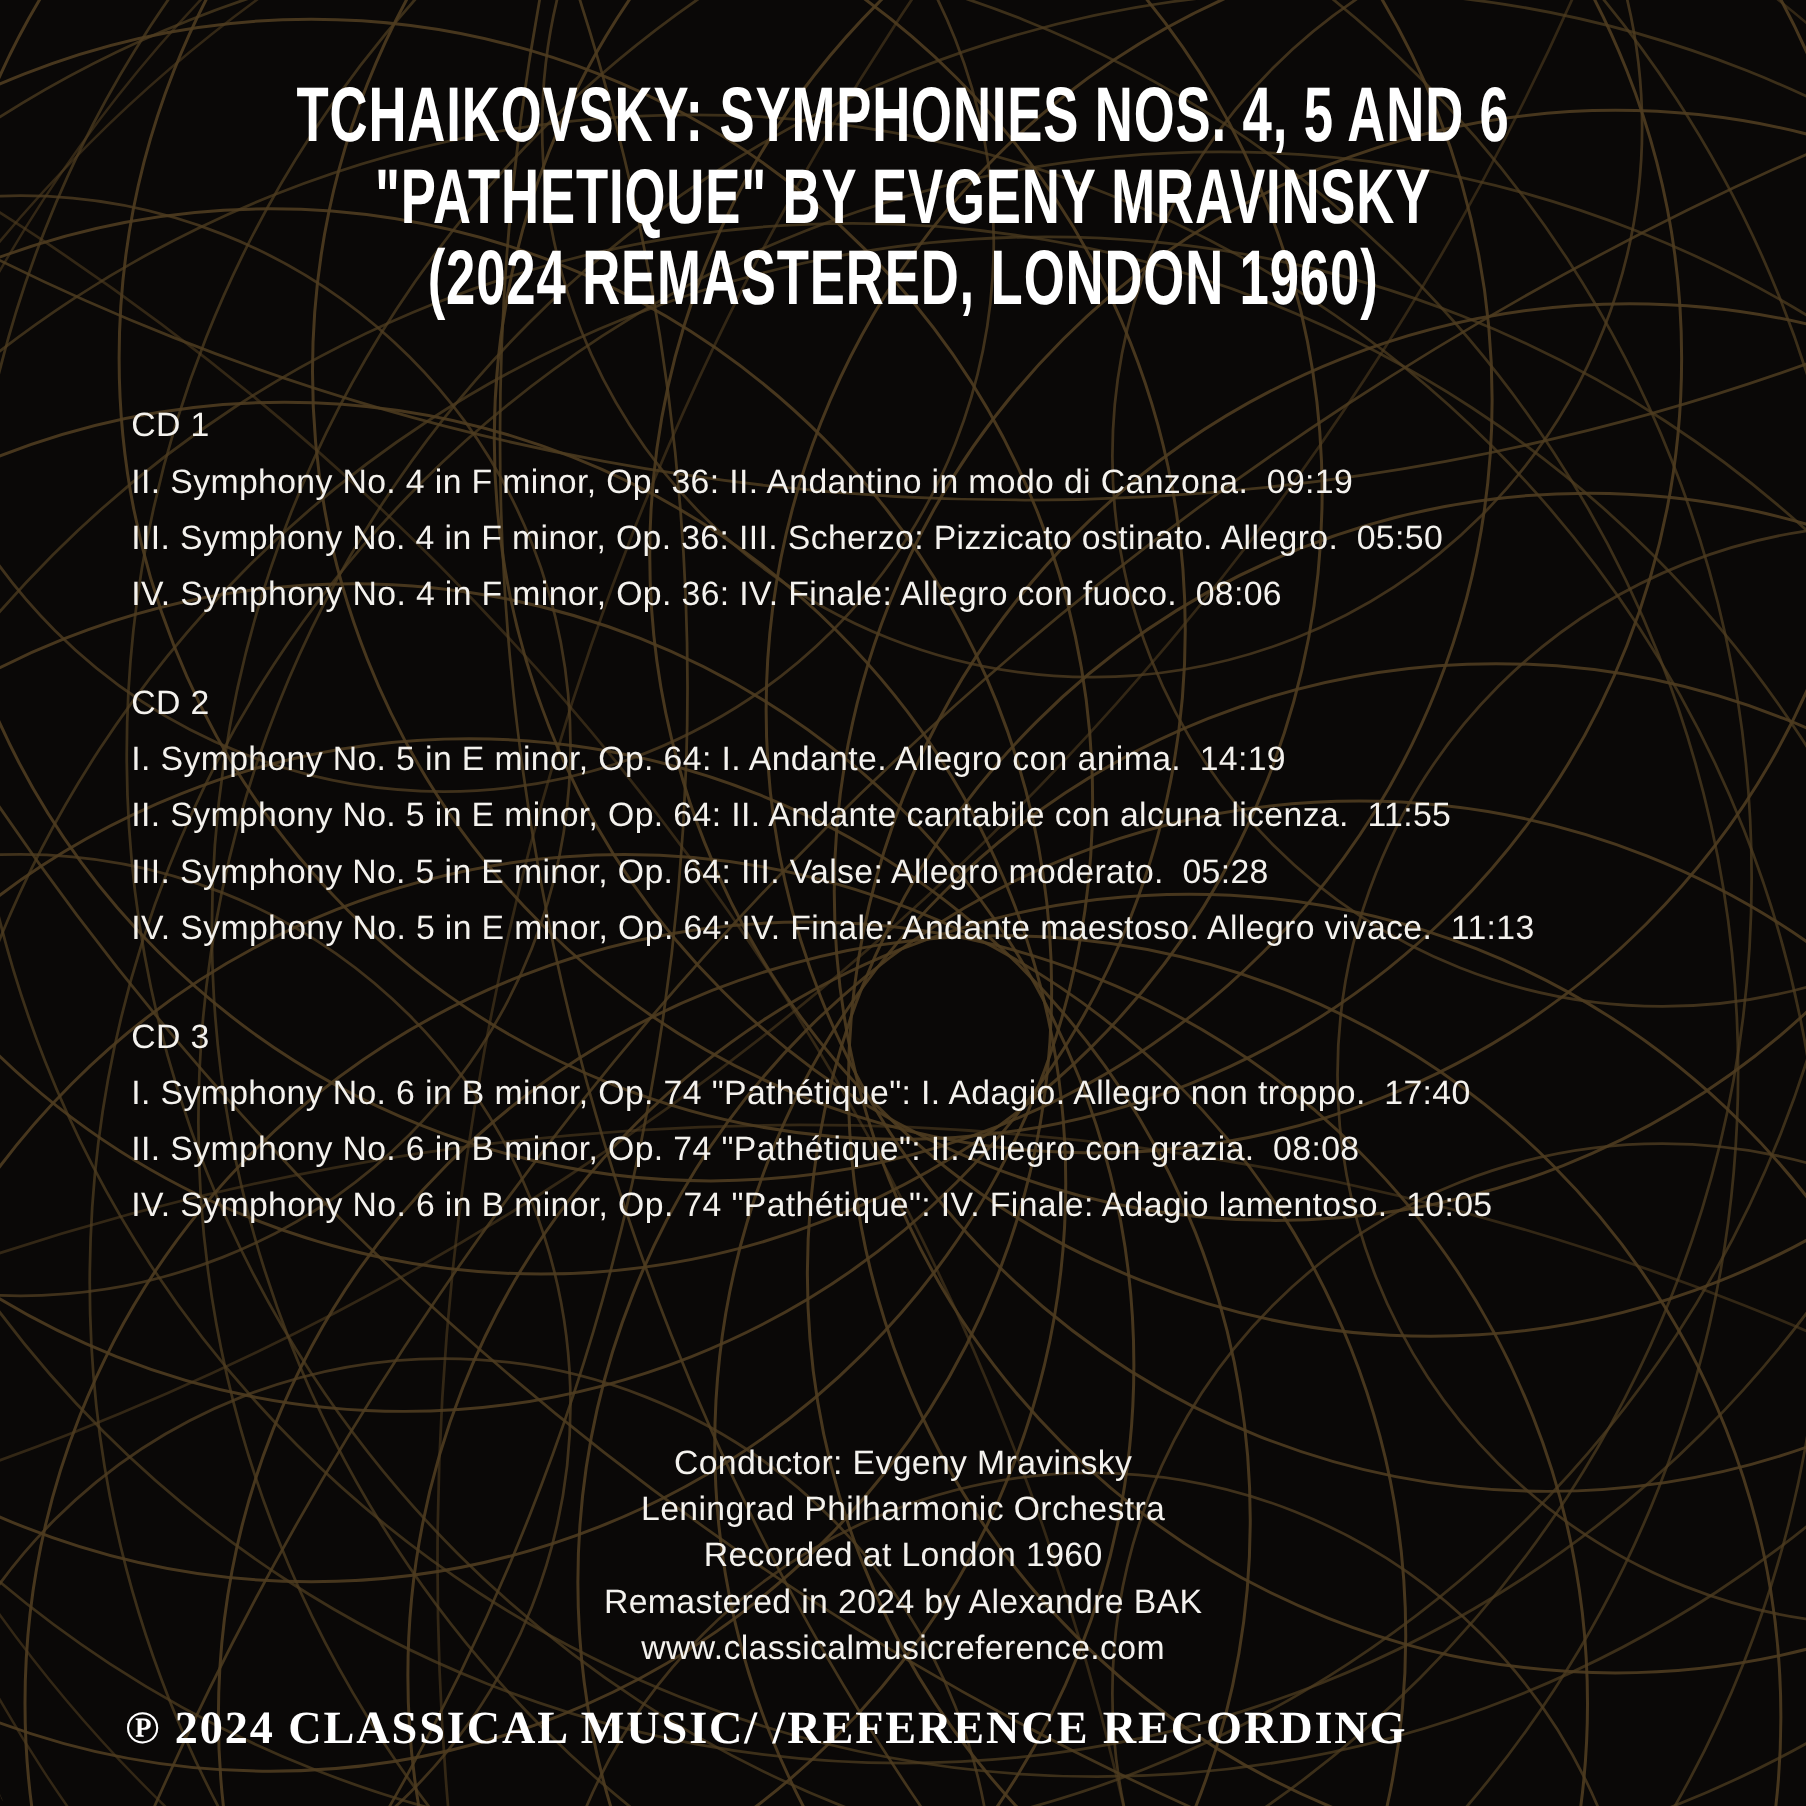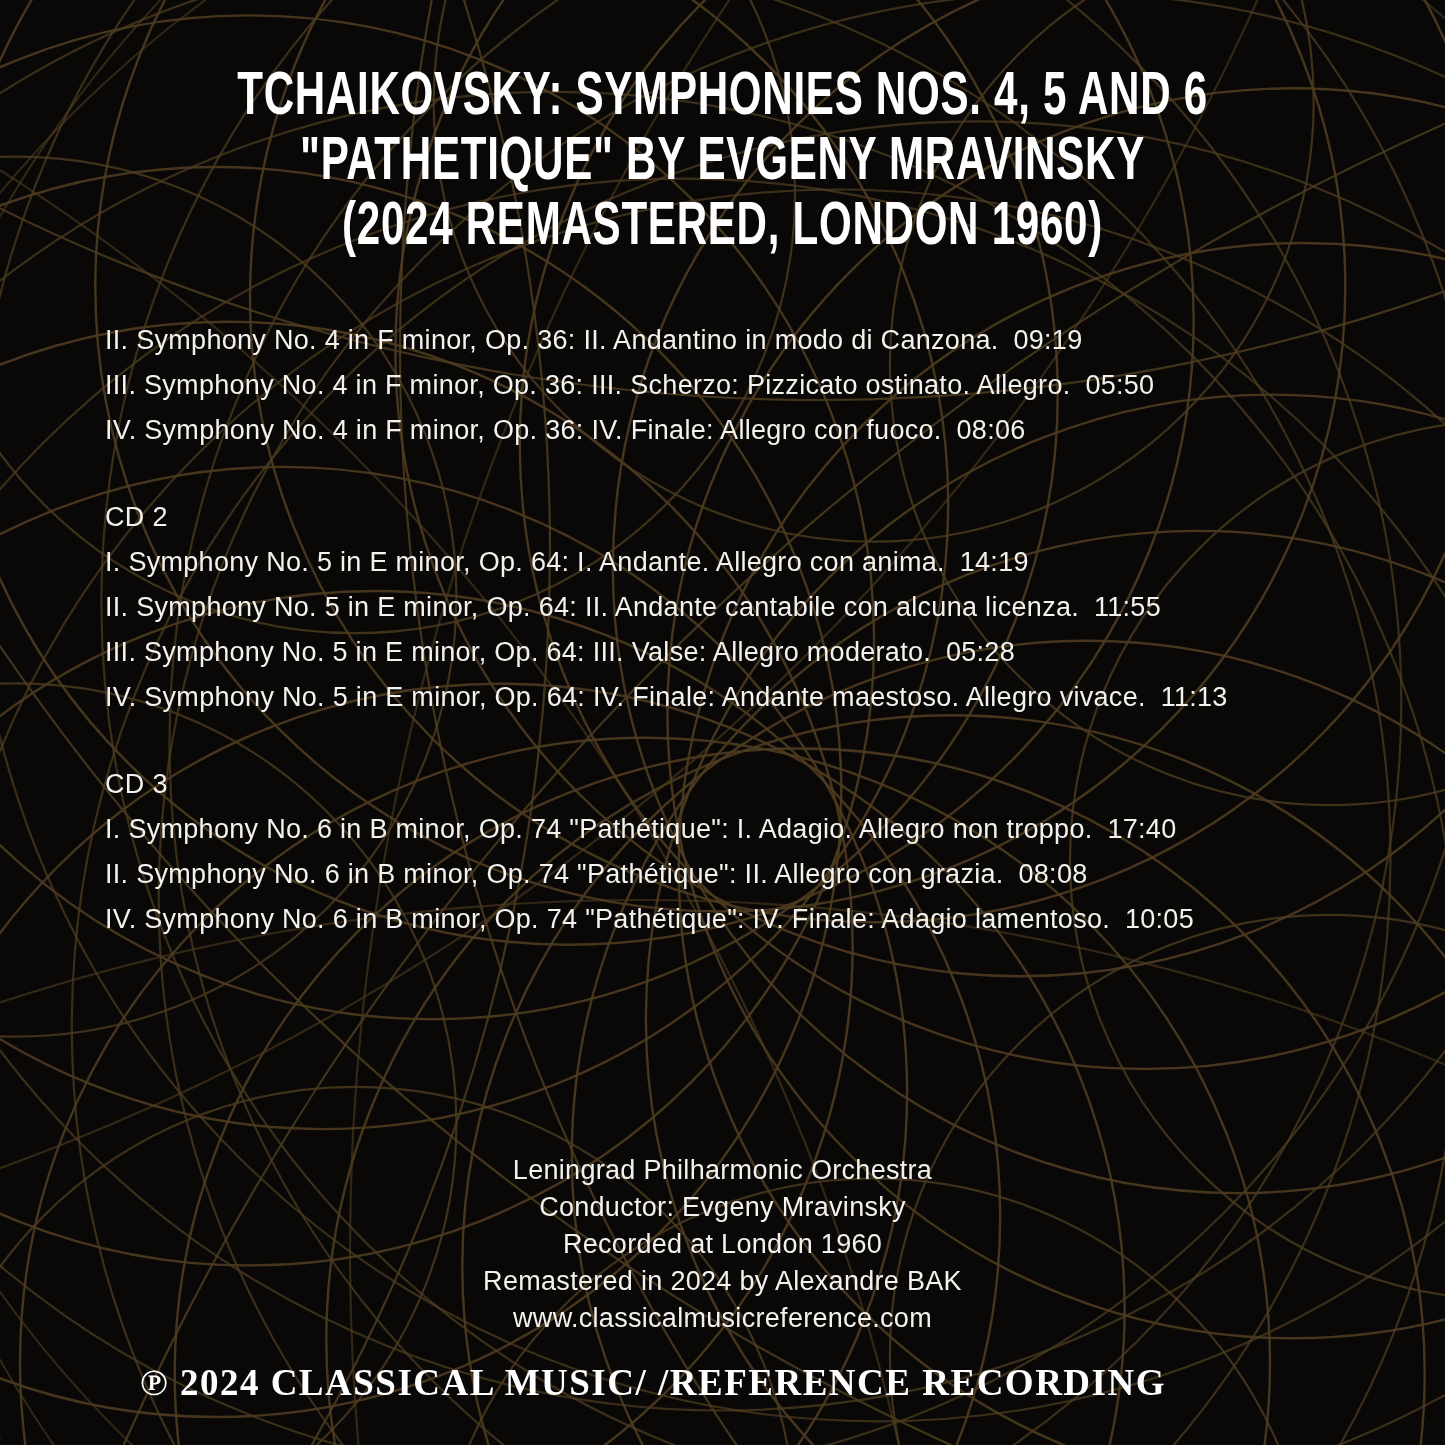--- a/index.html
+++ b/index.html
@@ -62,21 +62,20 @@
     position:absolute;
     left:0;top:1361px;width:1226px;
     text-align:center;
     font-family:"Liberation Serif", serif;
     font-weight:bold;
     font-size:37px;
     line-height:44px;
     letter-spacing:1.5px;
     color:var(--title-text);
     white-space:nowrap;
-    margin-left:40px;
   }
 </style>
 </head>
 <body>
 
 <div class="cover">
 
   <svg id="bg" class="bg" viewBox="0 0 1445 1445" aria-hidden="true">
       <circle cx="1303.7" cy="868.0" r="625.0" fill="none" stroke="#4e3c20" stroke-width="2.4" opacity="0.9"></circle>
       <circle cx="1270.9" cy="1019.6" r="625.0" fill="none" stroke="#4e3c20" stroke-width="2.4" opacity="0.9"></circle>
@@ -140,20 +139,21 @@
 
   <header class="title">
     <div>TCHAIKOVSKY: SYMPHONIES NOS. 4, 5 AND 6</div>
     <div>"PATHETIQUE" BY EVGENY MRAVINSKY</div>
     <div>(2024 REMASTERED, LONDON 1960)</div>
   </header>
 
   <section class="tracklist">
 
     <div class="disc">
+      <div class="disc-label">CD 1</div>
       <div class="track">
         <span class="track-title">II. Symphony No. 4 in F minor, Op. 36: II. Andantino in modo di Canzona.</span><span class="track-time">09:19</span>
       </div>
       <div class="track">
         <span class="track-title">III. Symphony No. 4 in F minor, Op. 36: III. Scherzo: Pizzicato ostinato. Allegro.</span><span class="track-time">05:50</span>
       </div>
       <div class="track">
         <span class="track-title">IV. Symphony No. 4 in F minor, Op. 36: IV. Finale: Allegro con fuoco.</span><span class="track-time">08:06</span>
       </div>
     </div>
@@ -183,22 +183,22 @@
         <span class="track-title">II. Symphony No. 6 in B minor, Op. 74 "Pathétique": II. Allegro con grazia.</span><span class="track-time">08:08</span>
       </div>
       <div class="track">
         <span class="track-title">IV. Symphony No. 6 in B minor, Op. 74 "Pathétique": IV. Finale: Adagio lamentoso.</span><span class="track-time">10:05</span>
       </div>
     </div>
 
   </section>
 
   <section class="credits">
+    <div>Conductor: Evgeny Mravinsky</div>
     <div>Leningrad Philharmonic Orchestra</div>
-    <div>Conductor: Evgeny Mravinsky</div>
     <div>Recorded at London 1960</div>
     <div>Remastered in 2024 by Alexandre BAK</div>
     <div>www.classicalmusicreference.com</div>
   </section>
 
   <footer class="copyright">℗ 2024 CLASSICAL MUSIC/ /REFERENCE RECORDING</footer>
 
 </div>
 
 </body></html>

